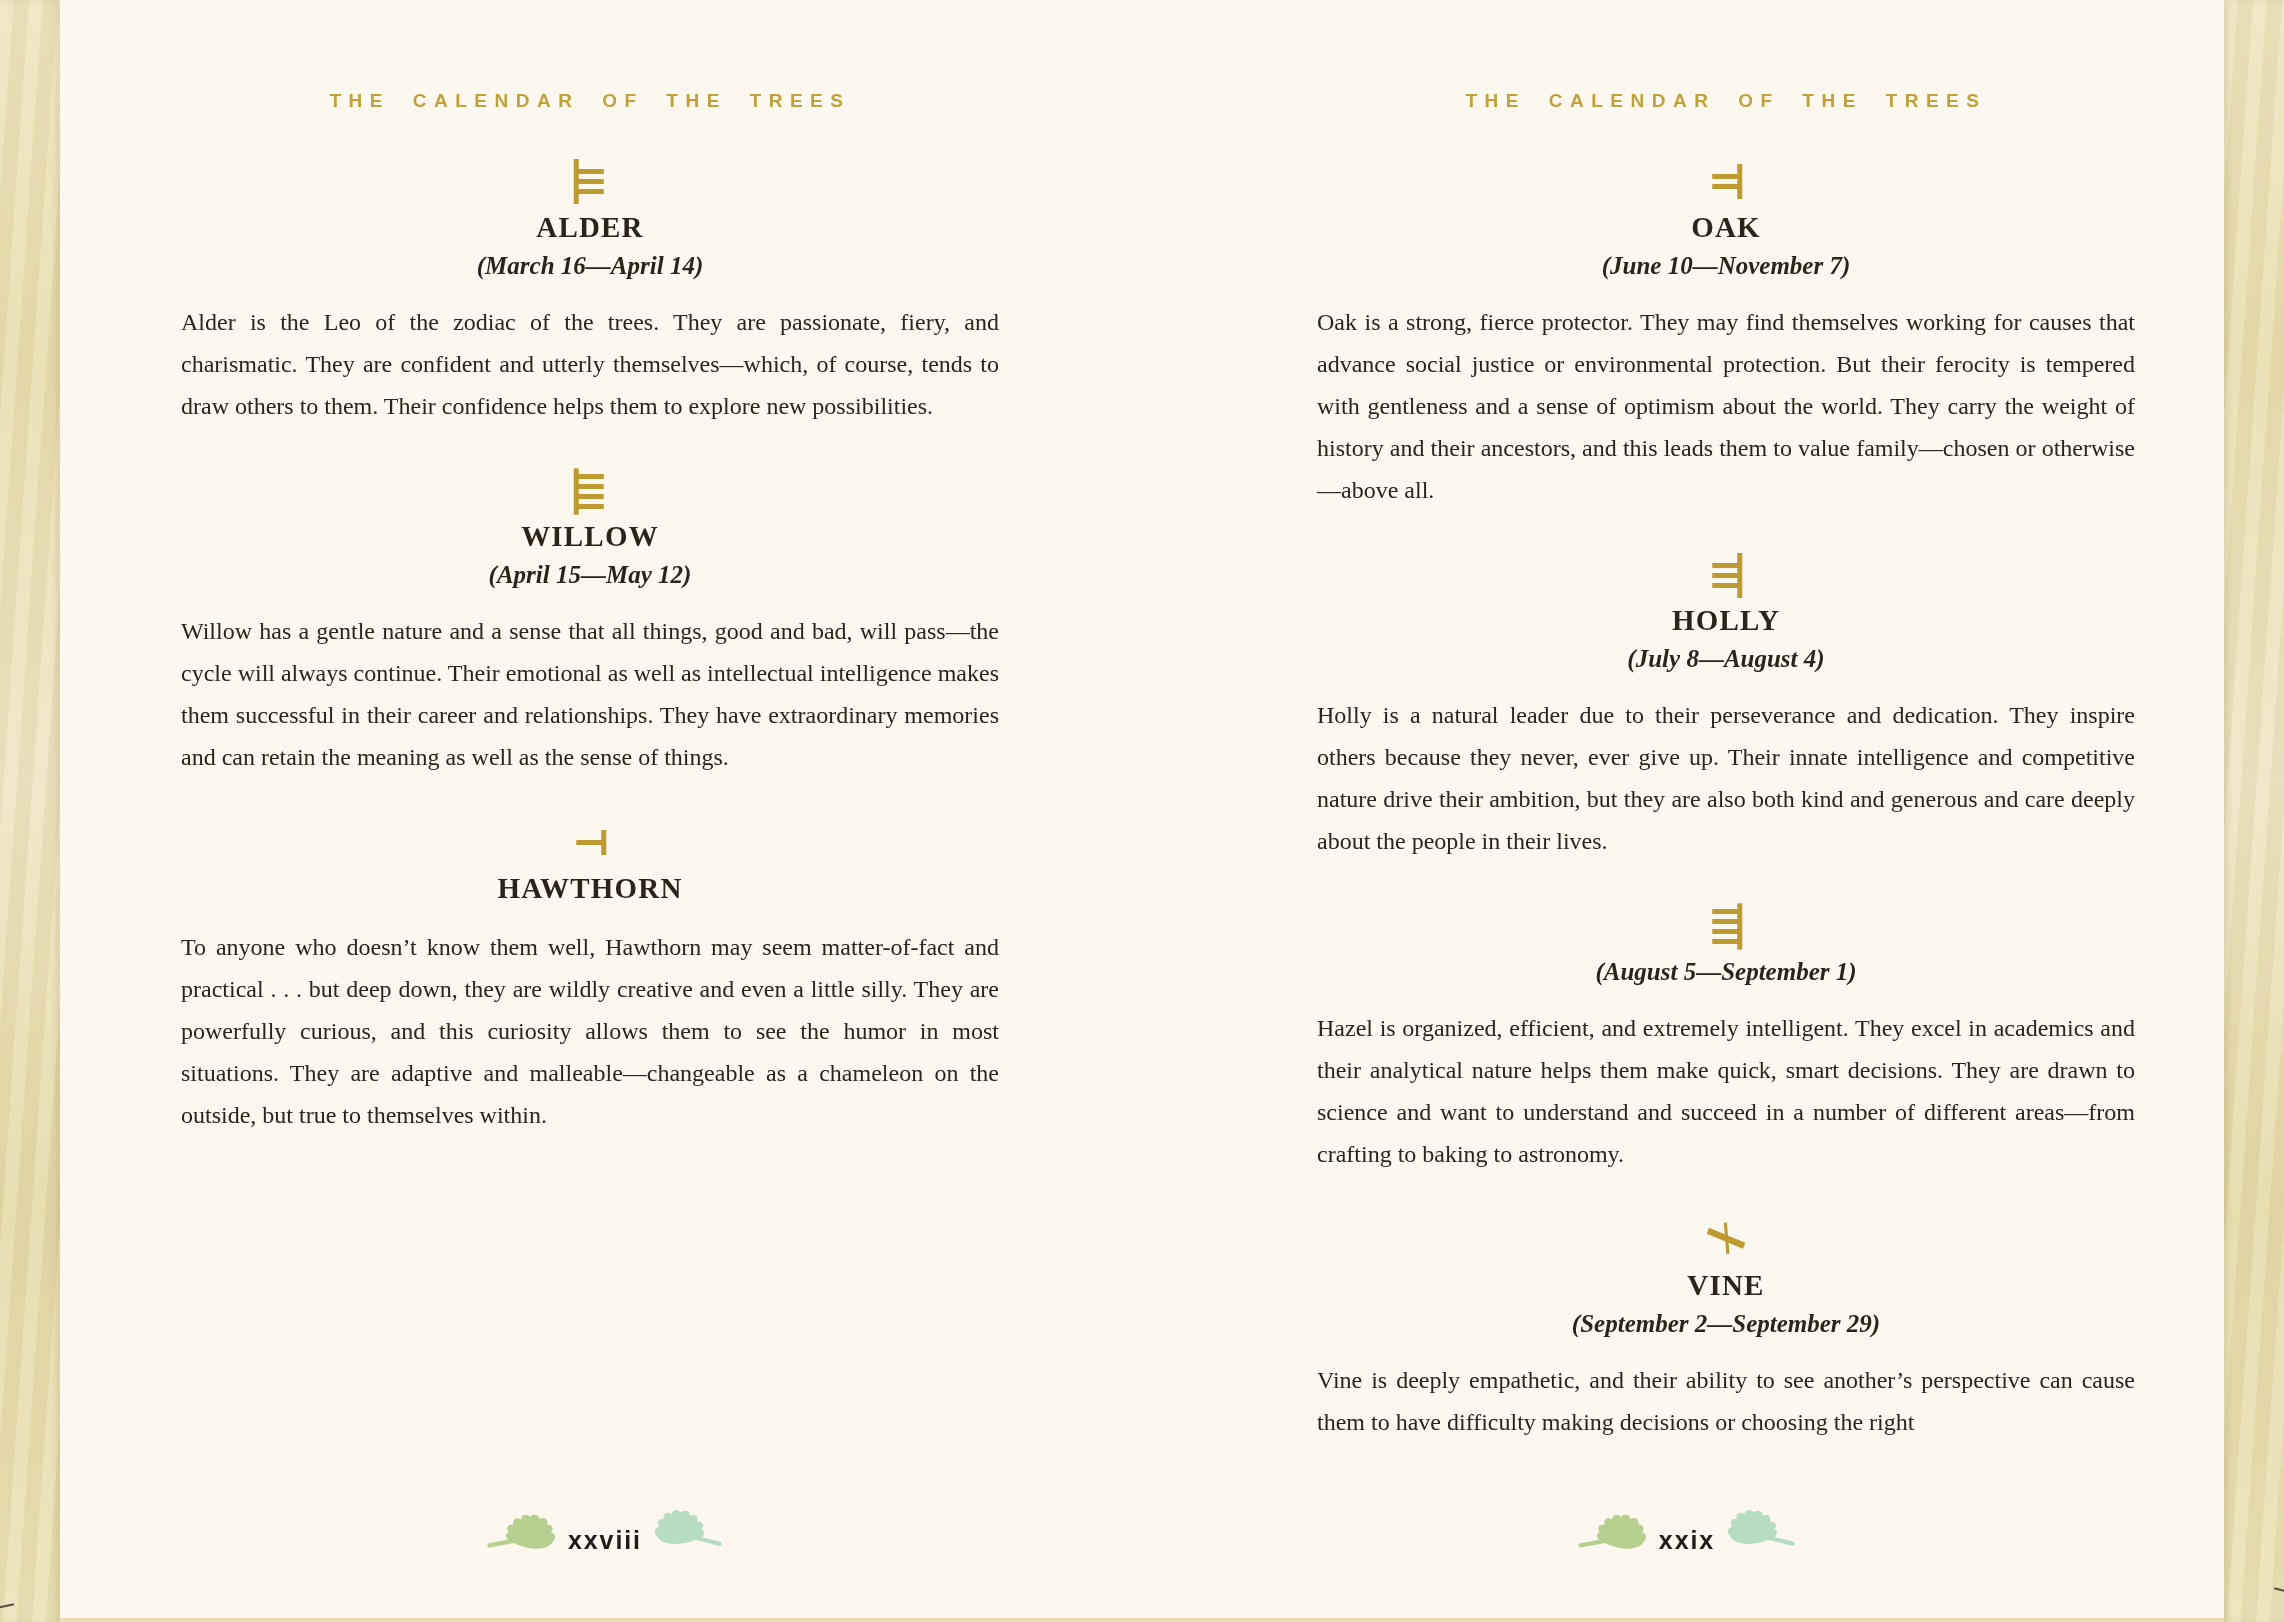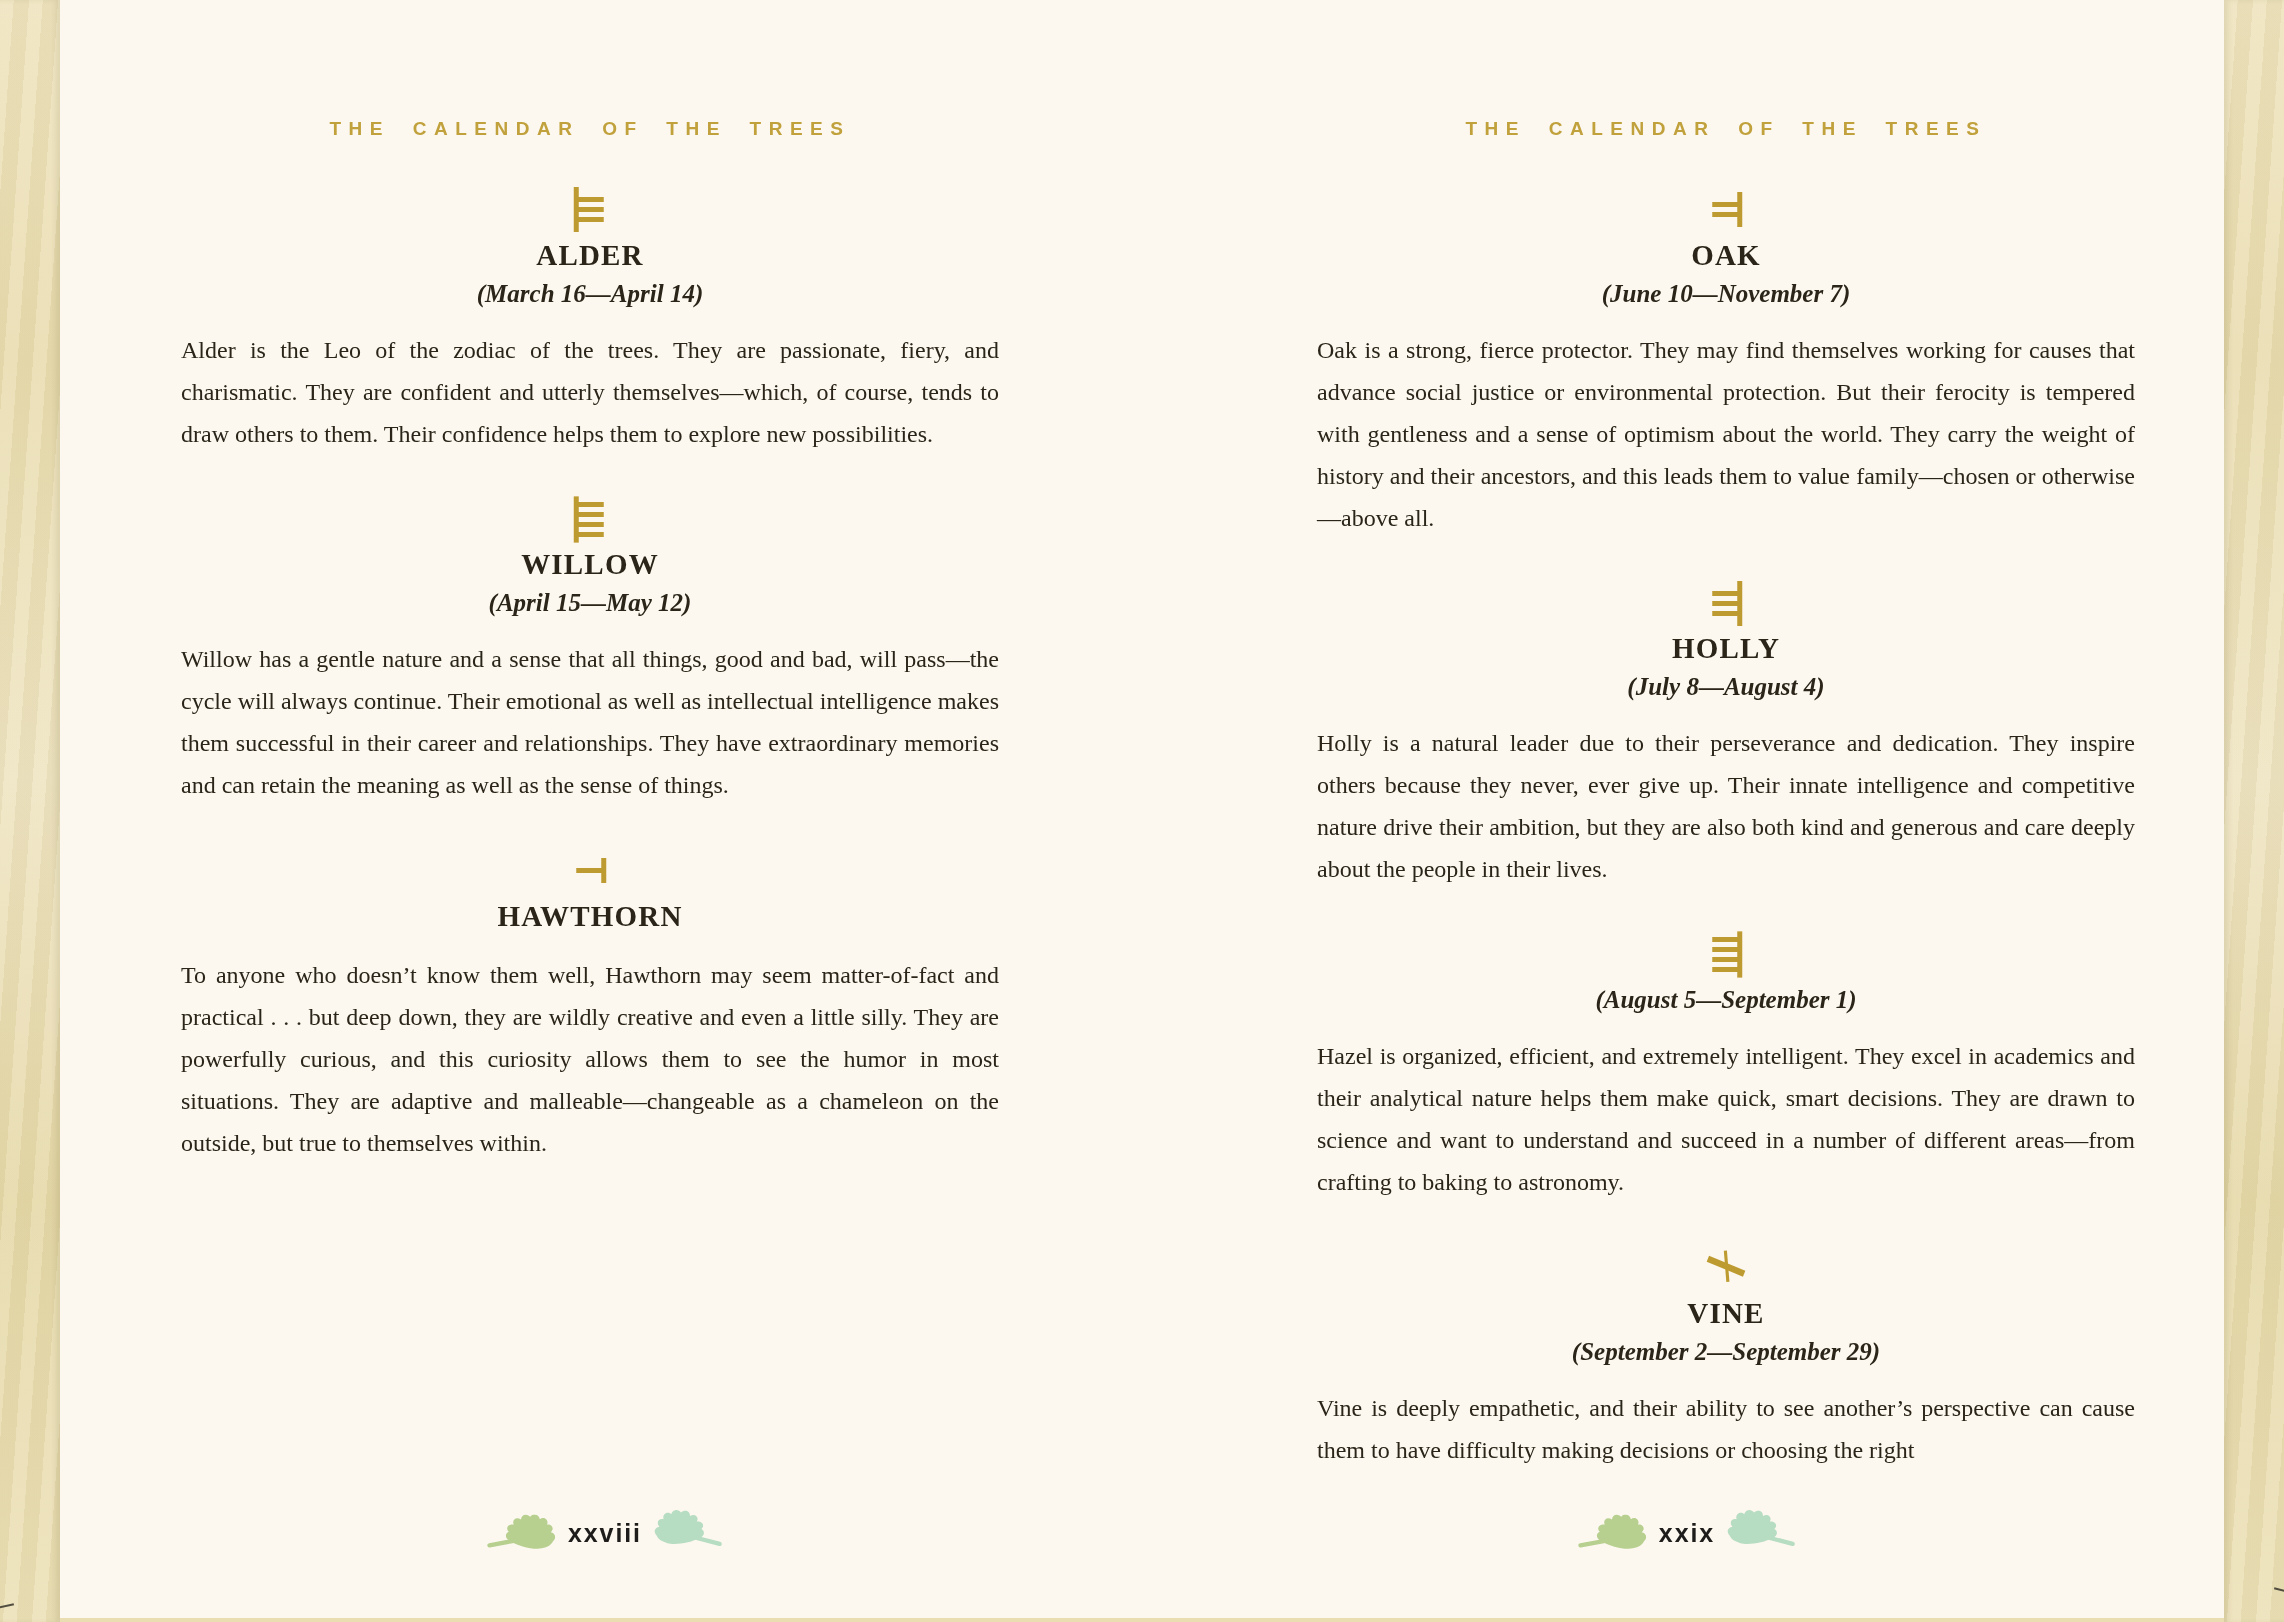--- a/index.html
+++ b/index.html
@@ -21,21 +21,21 @@
   .edge-strip.right{right:0;box-shadow:inset 4.4px 0 5.6px rgba(90,75,30,0.10);}
   .bottom-edge{position:absolute;left:0;right:0;bottom:0;height:5px;background:#e9ddb1;z-index:4;}
   .crease{position:absolute;background:#35322a;z-index:6;opacity:.85;}
   .crease-left{left:-2.5px;bottom:16px;width:16px;height:1.9px;transform:rotate(-12deg);}
   .crease-right{right:-3.7px;bottom:32px;width:13.7px;height:1.9px;transform:rotate(14deg);}
 
   
   .page{position:absolute;top:0;bottom:0;}
   .page.left{left:60px;width:1082px;}
   .page.right{left:1142px;width:1082px;}
-  .page-inner{padding-top:118px;}
+  .page-inner{padding-top:90px;}
   .page.left  .page-inner{margin-left:121px;width:818px;}
   .page.right .page-inner{margin-left:175px;width:818px;}
 
   .running-head{
     font-family:"Liberation Sans", sans-serif;
     font-size:19px;line-height:21px;font-weight:600;
     letter-spacing:7.5px;word-spacing:10px;
     text-align:center;color:var(--gold-header,#c1a13c);
   }
 
@@ -53,21 +53,21 @@
     font-style:italic;font-weight:700;color:var(--ink,#2b2519);
   }
   .tree-body{
     margin:20px 0 0 0;text-align:justify;
     font-size:24px;line-height:42px;color:var(--ink,#2b2519);
   }
 
   
   .page-footer{
     position:absolute;bottom:62px;left:8px;right:0;
-    display:flex;justify-content:center;gap:8.7px;
+    display:flex;align-items:center;justify-content:center;gap:8.7px;
     z-index:2;
   }
   .folio{
     font-family:"Liberation Sans", sans-serif;
     font-size:25px;font-weight:600;letter-spacing:1.9px;color:#1e1d1b;
   }
   .leaf{display:inline-block;line-height:0;}
   .leaf-left{transform:translateY(-6.2px) rotate(10deg);}
   .leaf-right{transform:translateY(-10px) rotate(-6deg);}
 </style>

